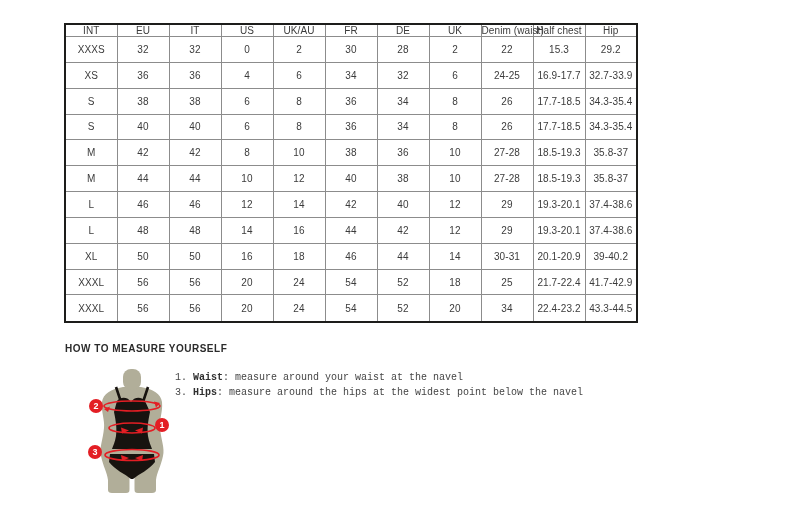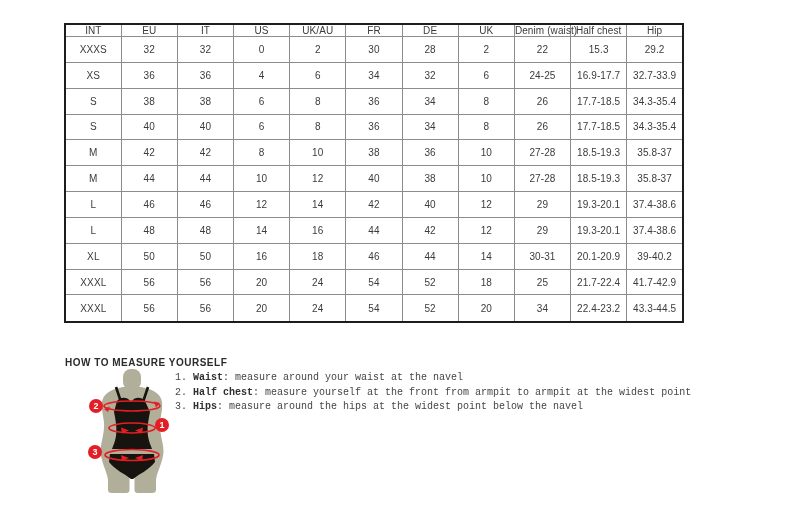--- a/index.html
+++ b/index.html
@@ -14,42 +14,42 @@
   
   .size-table-wrap {
     position: absolute;
     left: 64px;
     top: 23px;
     width: 670px;
   }
   table.size-table {
     border-collapse: collapse;
     table-layout: fixed;
-    width: 620px;
+    width: 574px;
     height: 300px;
     border: 2px solid #1d1d1b;
   }
   table.size-table th,
   table.size-table td {
     border: 1px solid #8c8c8c;
     text-align: center;
     vertical-align: middle;
     font-size: 10px;
     font-weight: 400;
     color: #3b3b3b;
     padding: 0;
     white-space: nowrap;
     letter-spacing: 0.1px;
   }
 
   
   .measure-title {
     position: absolute;
     left: 65px;
-    top: 357px;
+    top: 343px;
     font-size: 10px;
     font-weight: 700;
     letter-spacing: 0.5px;
     color: #2b2b2b;
   }
   .measure-figure {
     position: absolute;
     left: 75px;
     top: 368px;
     width: 110px;
@@ -306,15 +306,14 @@
     </g>
     <g>
       <circle cx="20" cy="84" r="7" fill="#e31e24"></circle>
       <text x="20" y="87" text-anchor="middle" font-size="9" font-weight="bold" fill="#ffffff" font-family="Liberation Sans, sans-serif">3</text>
     </g>
   </svg>
 </div>
 
 <div class="measure-list">
     <div class="measure-item"><span>1.</span> <b>Waist</b>: <span>measure around your waist at the navel</span></div>
-    <div class="measure-item"><span>2.</span> <b>Half chest</b>: <span>measure yourself at the front from armpit to armpit at the widest point</span></div>
     <div class="measure-item"><span>3.</span> <b>Hips</b>: <span>measure around the hips at the widest point below the navel</span></div>
   </div>
 
 </body></html>

